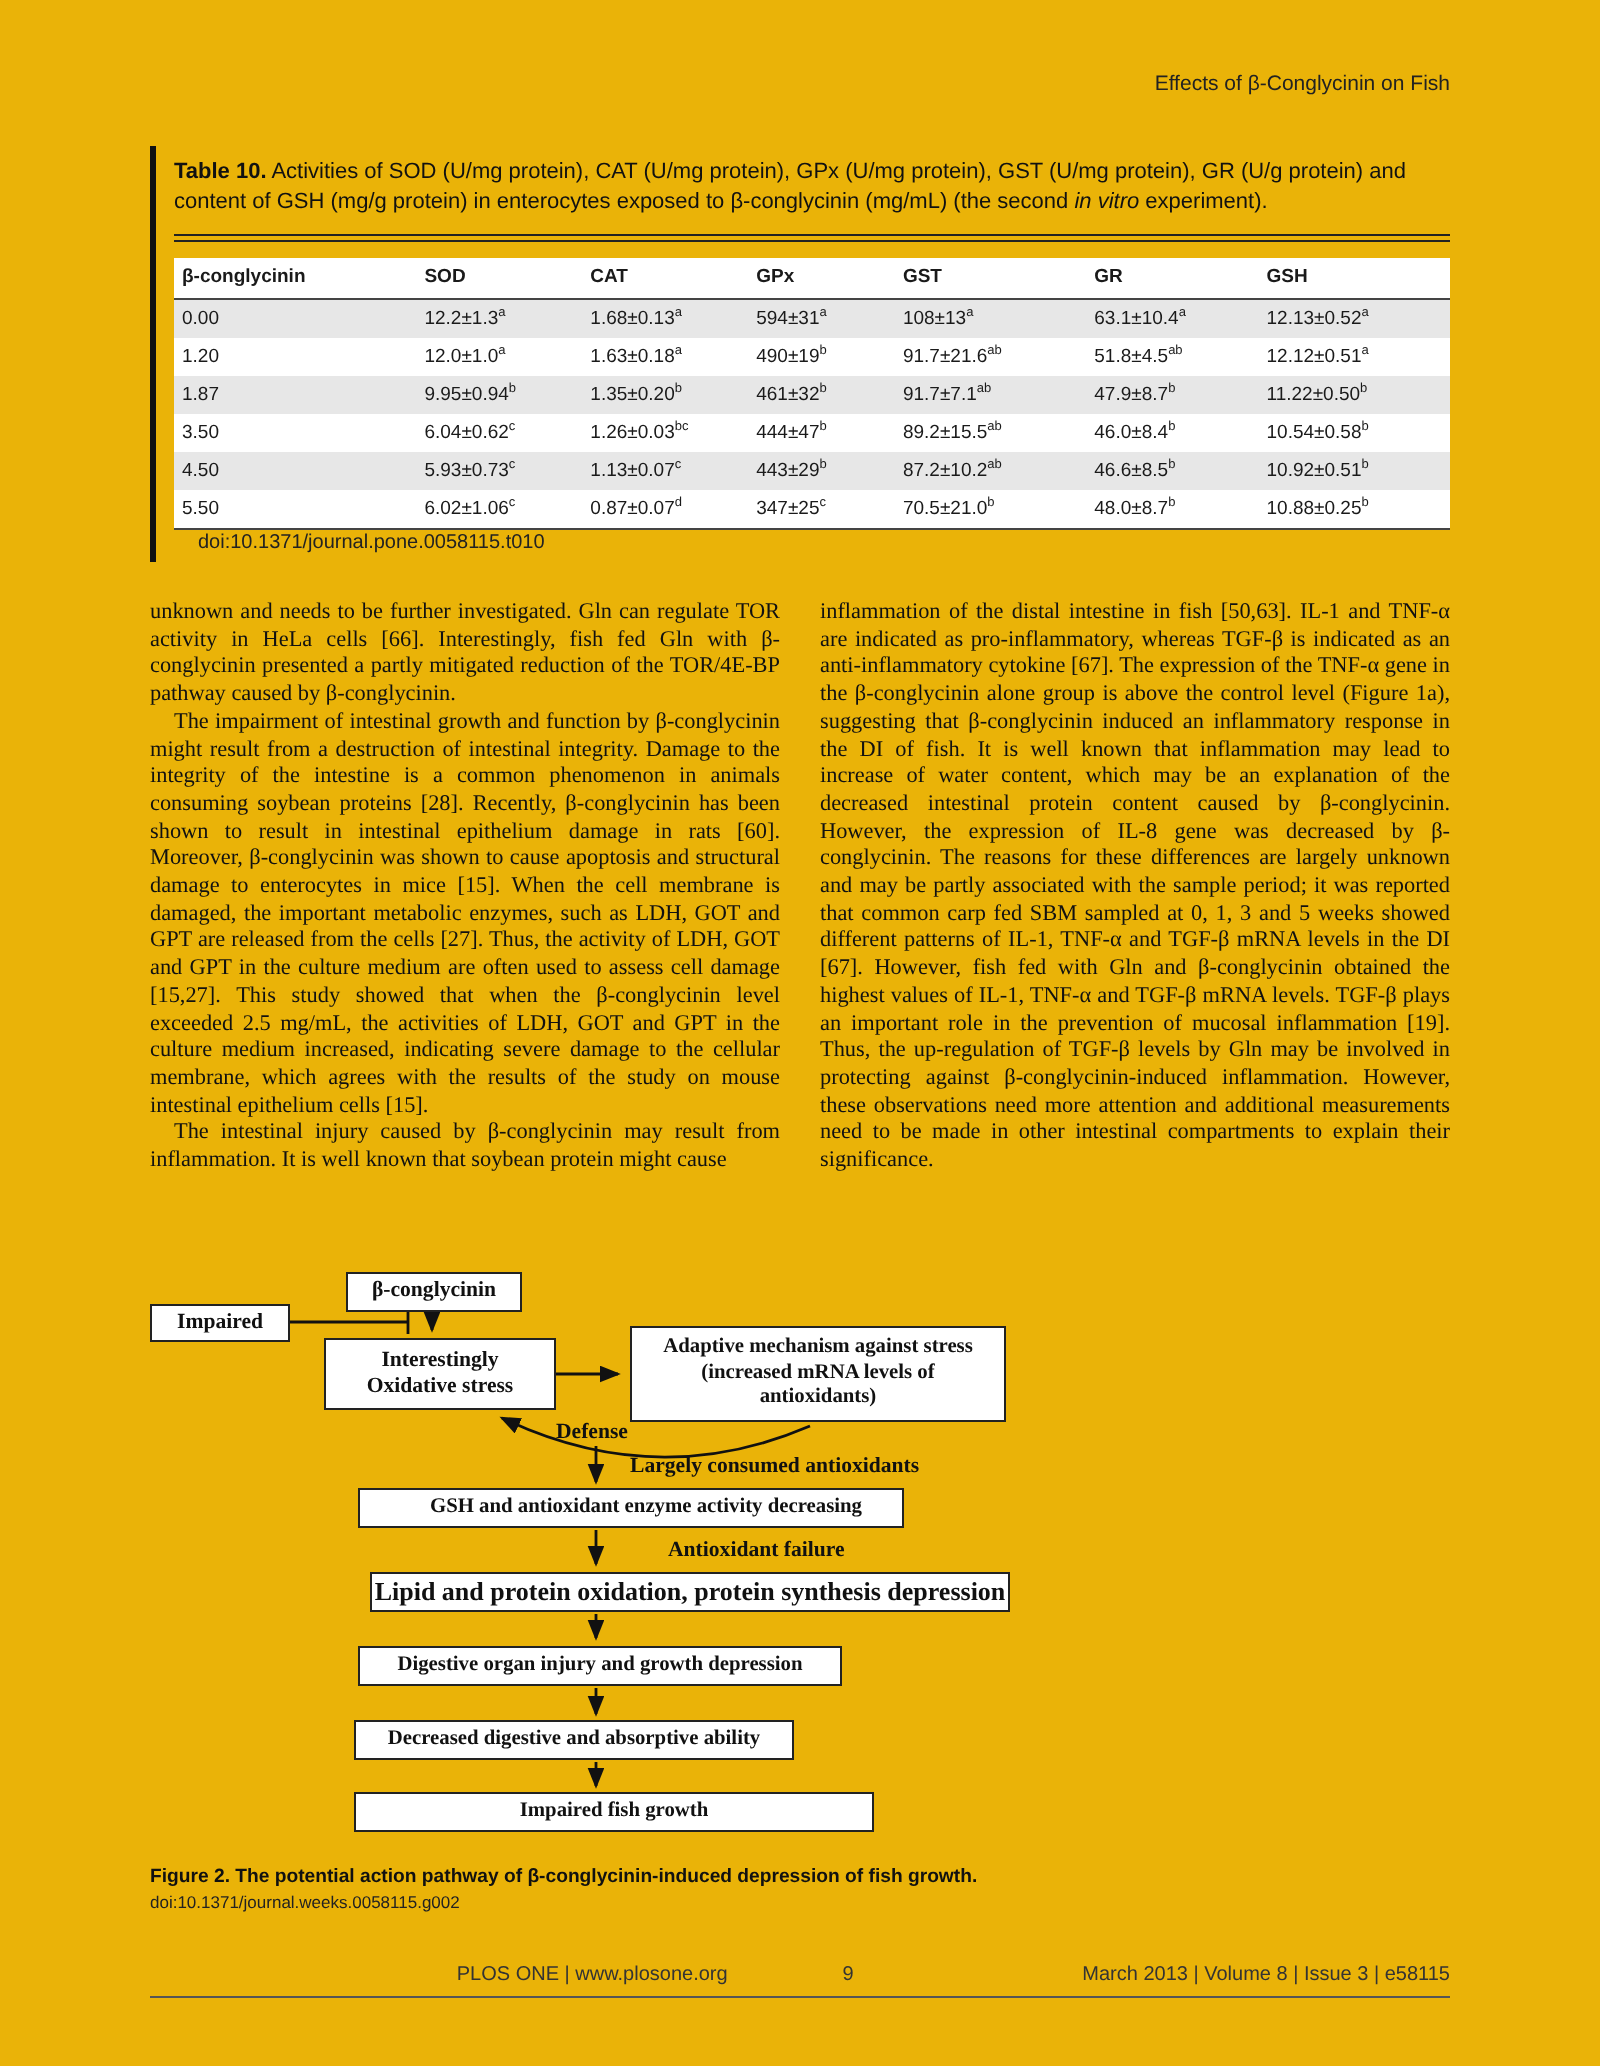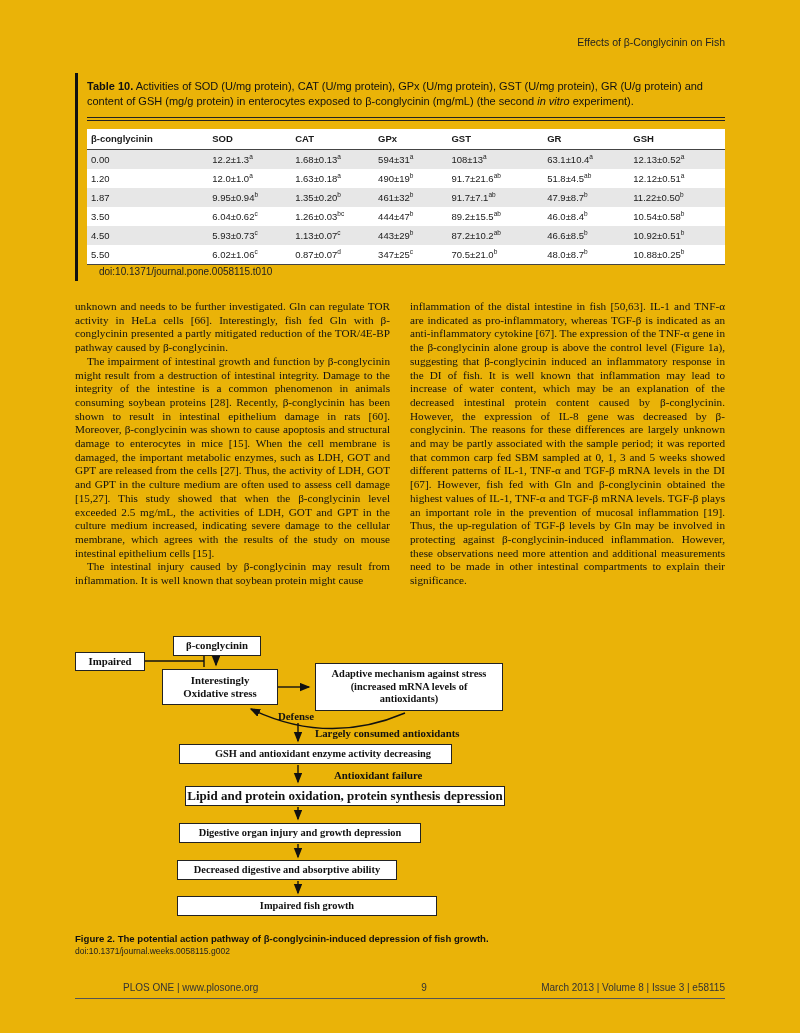--- a/index.html
+++ b/index.html
@@ -44,21 +44,21 @@
     font-size:10.8px; line-height:1.22; color:#111; }
   .flabel { position:absolute; z-index:1; font-weight:bold; font-family:"Liberation Serif", serif;
     font-size:10.8px; white-space:nowrap; color:#111; }
   .fcap { position:absolute; top:933px; left:75px; width:650px; }
   .fcap .b { font-size:9.6px; font-weight:bold; color:#111; }
   .fcap .d { font-size:8.5px; color:#222; margin-top:2px; }
   
   .footer { position:absolute; top:982px; left:75px; width:650px;
     font-size:10px; color:#333; border-bottom:1px solid #555; padding-bottom:5px;
     display:flex; align-items:flex-start; }
-  .footer .fl { width:40%; text-align:left;margin-left:48px; }
+  .footer .fl { width:40%; text-align:right;margin-left:48px; }
   .footer .fc { width:20%; text-align:center; }
   .footer .fr { width:40%; text-align:right; }
 </style>
 </head>
 <body>
 
 <div class="page">
 
   <div class="runhead">Effects of β-Conglycinin on Fish</div>
 

